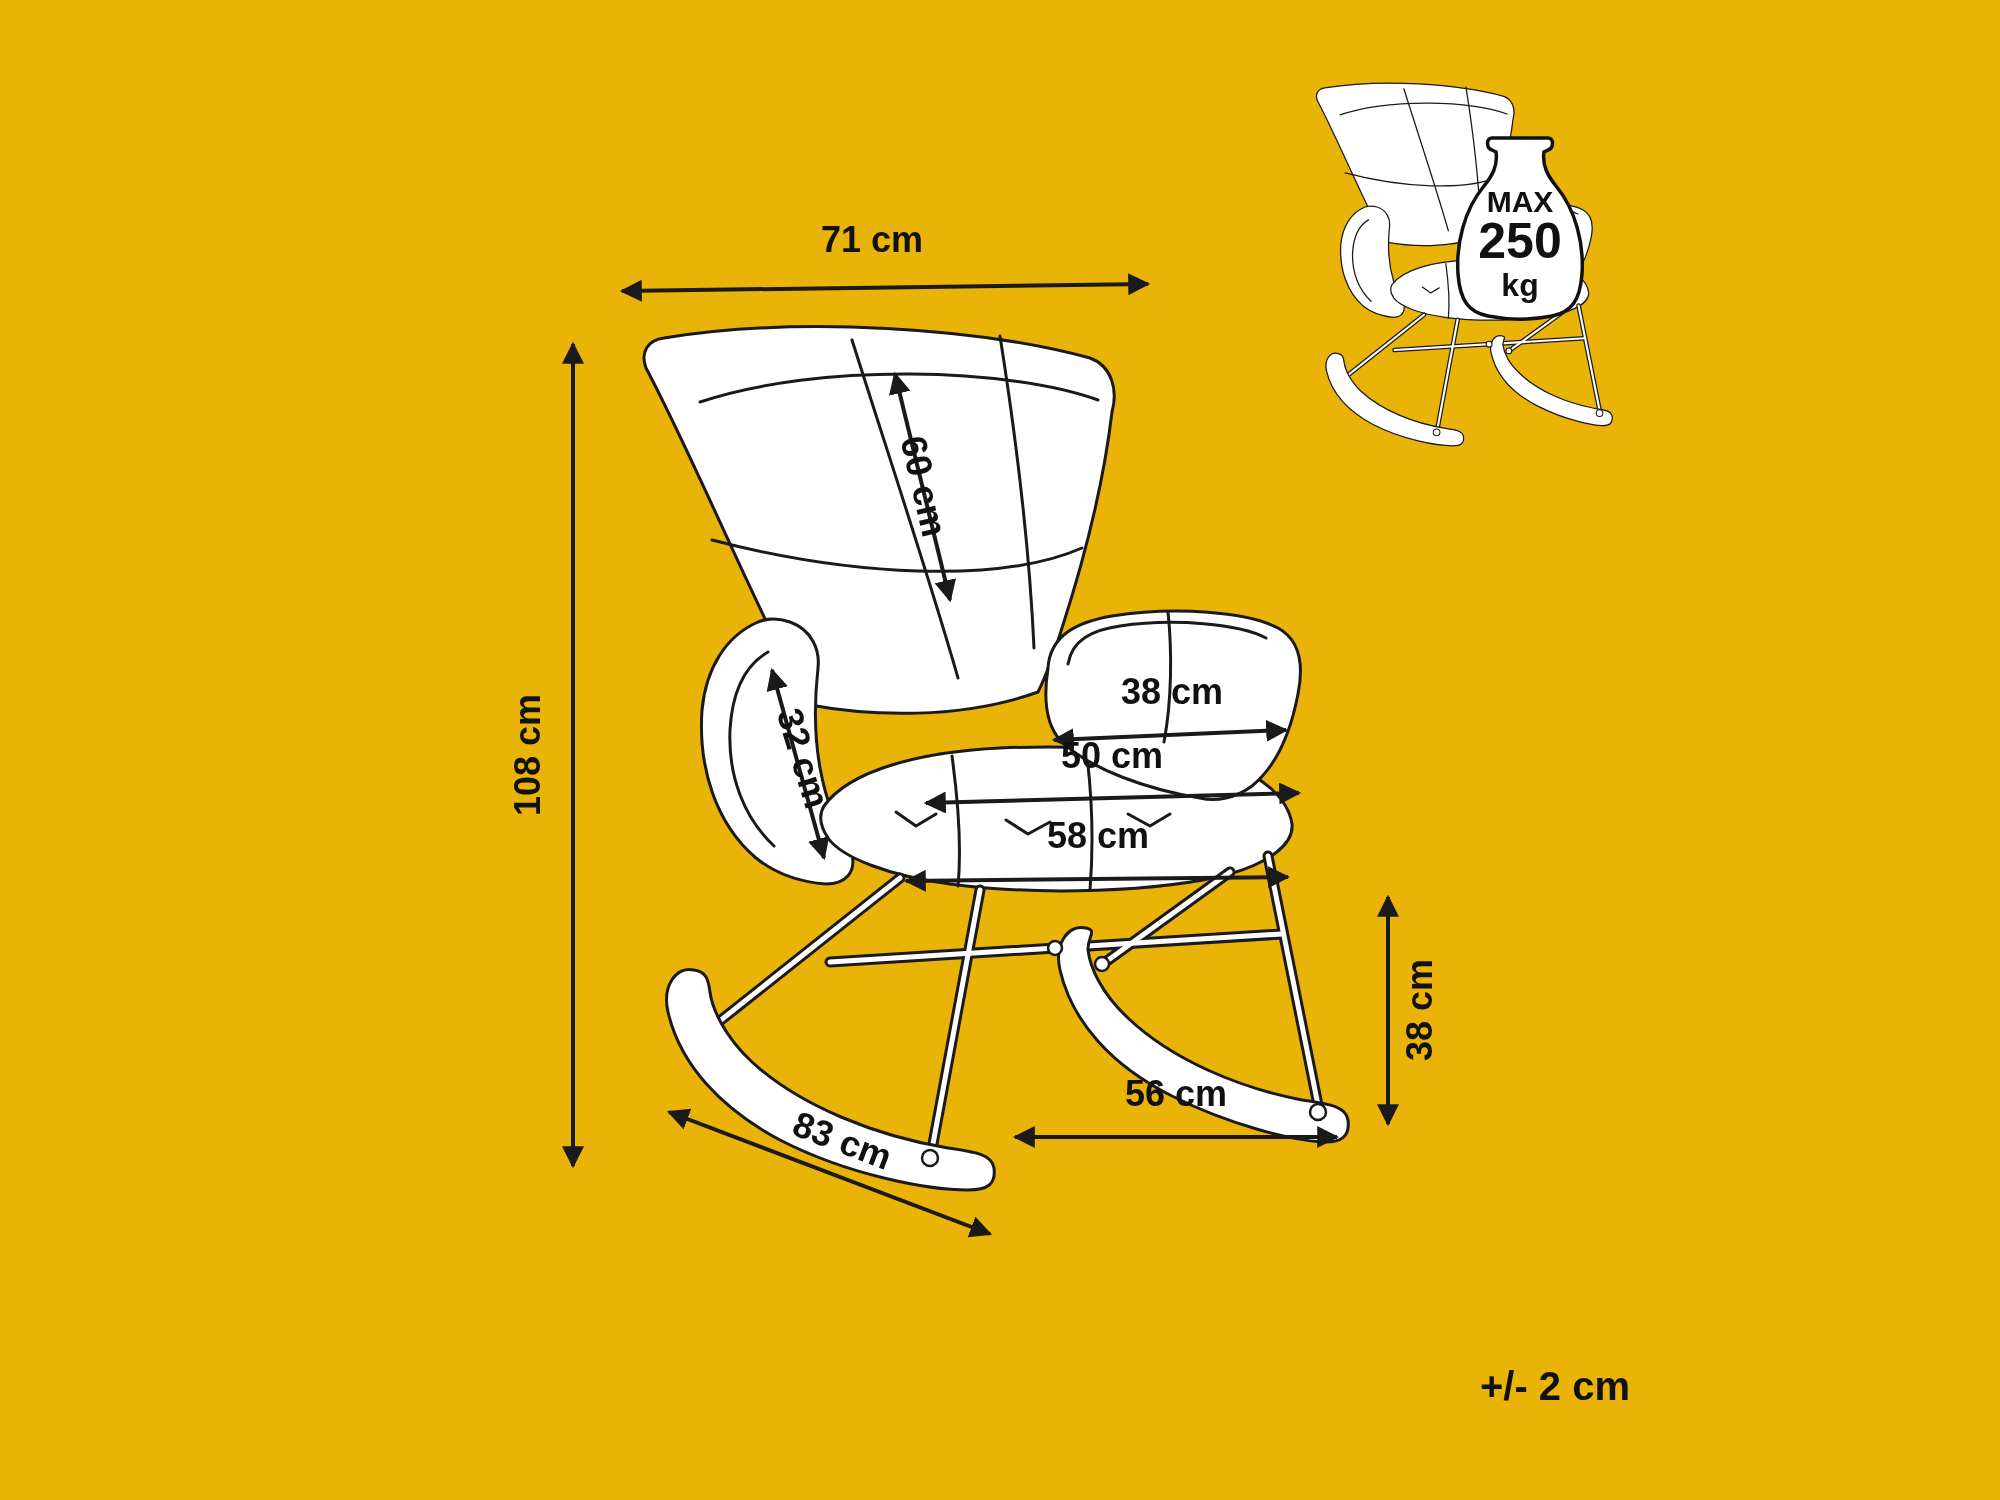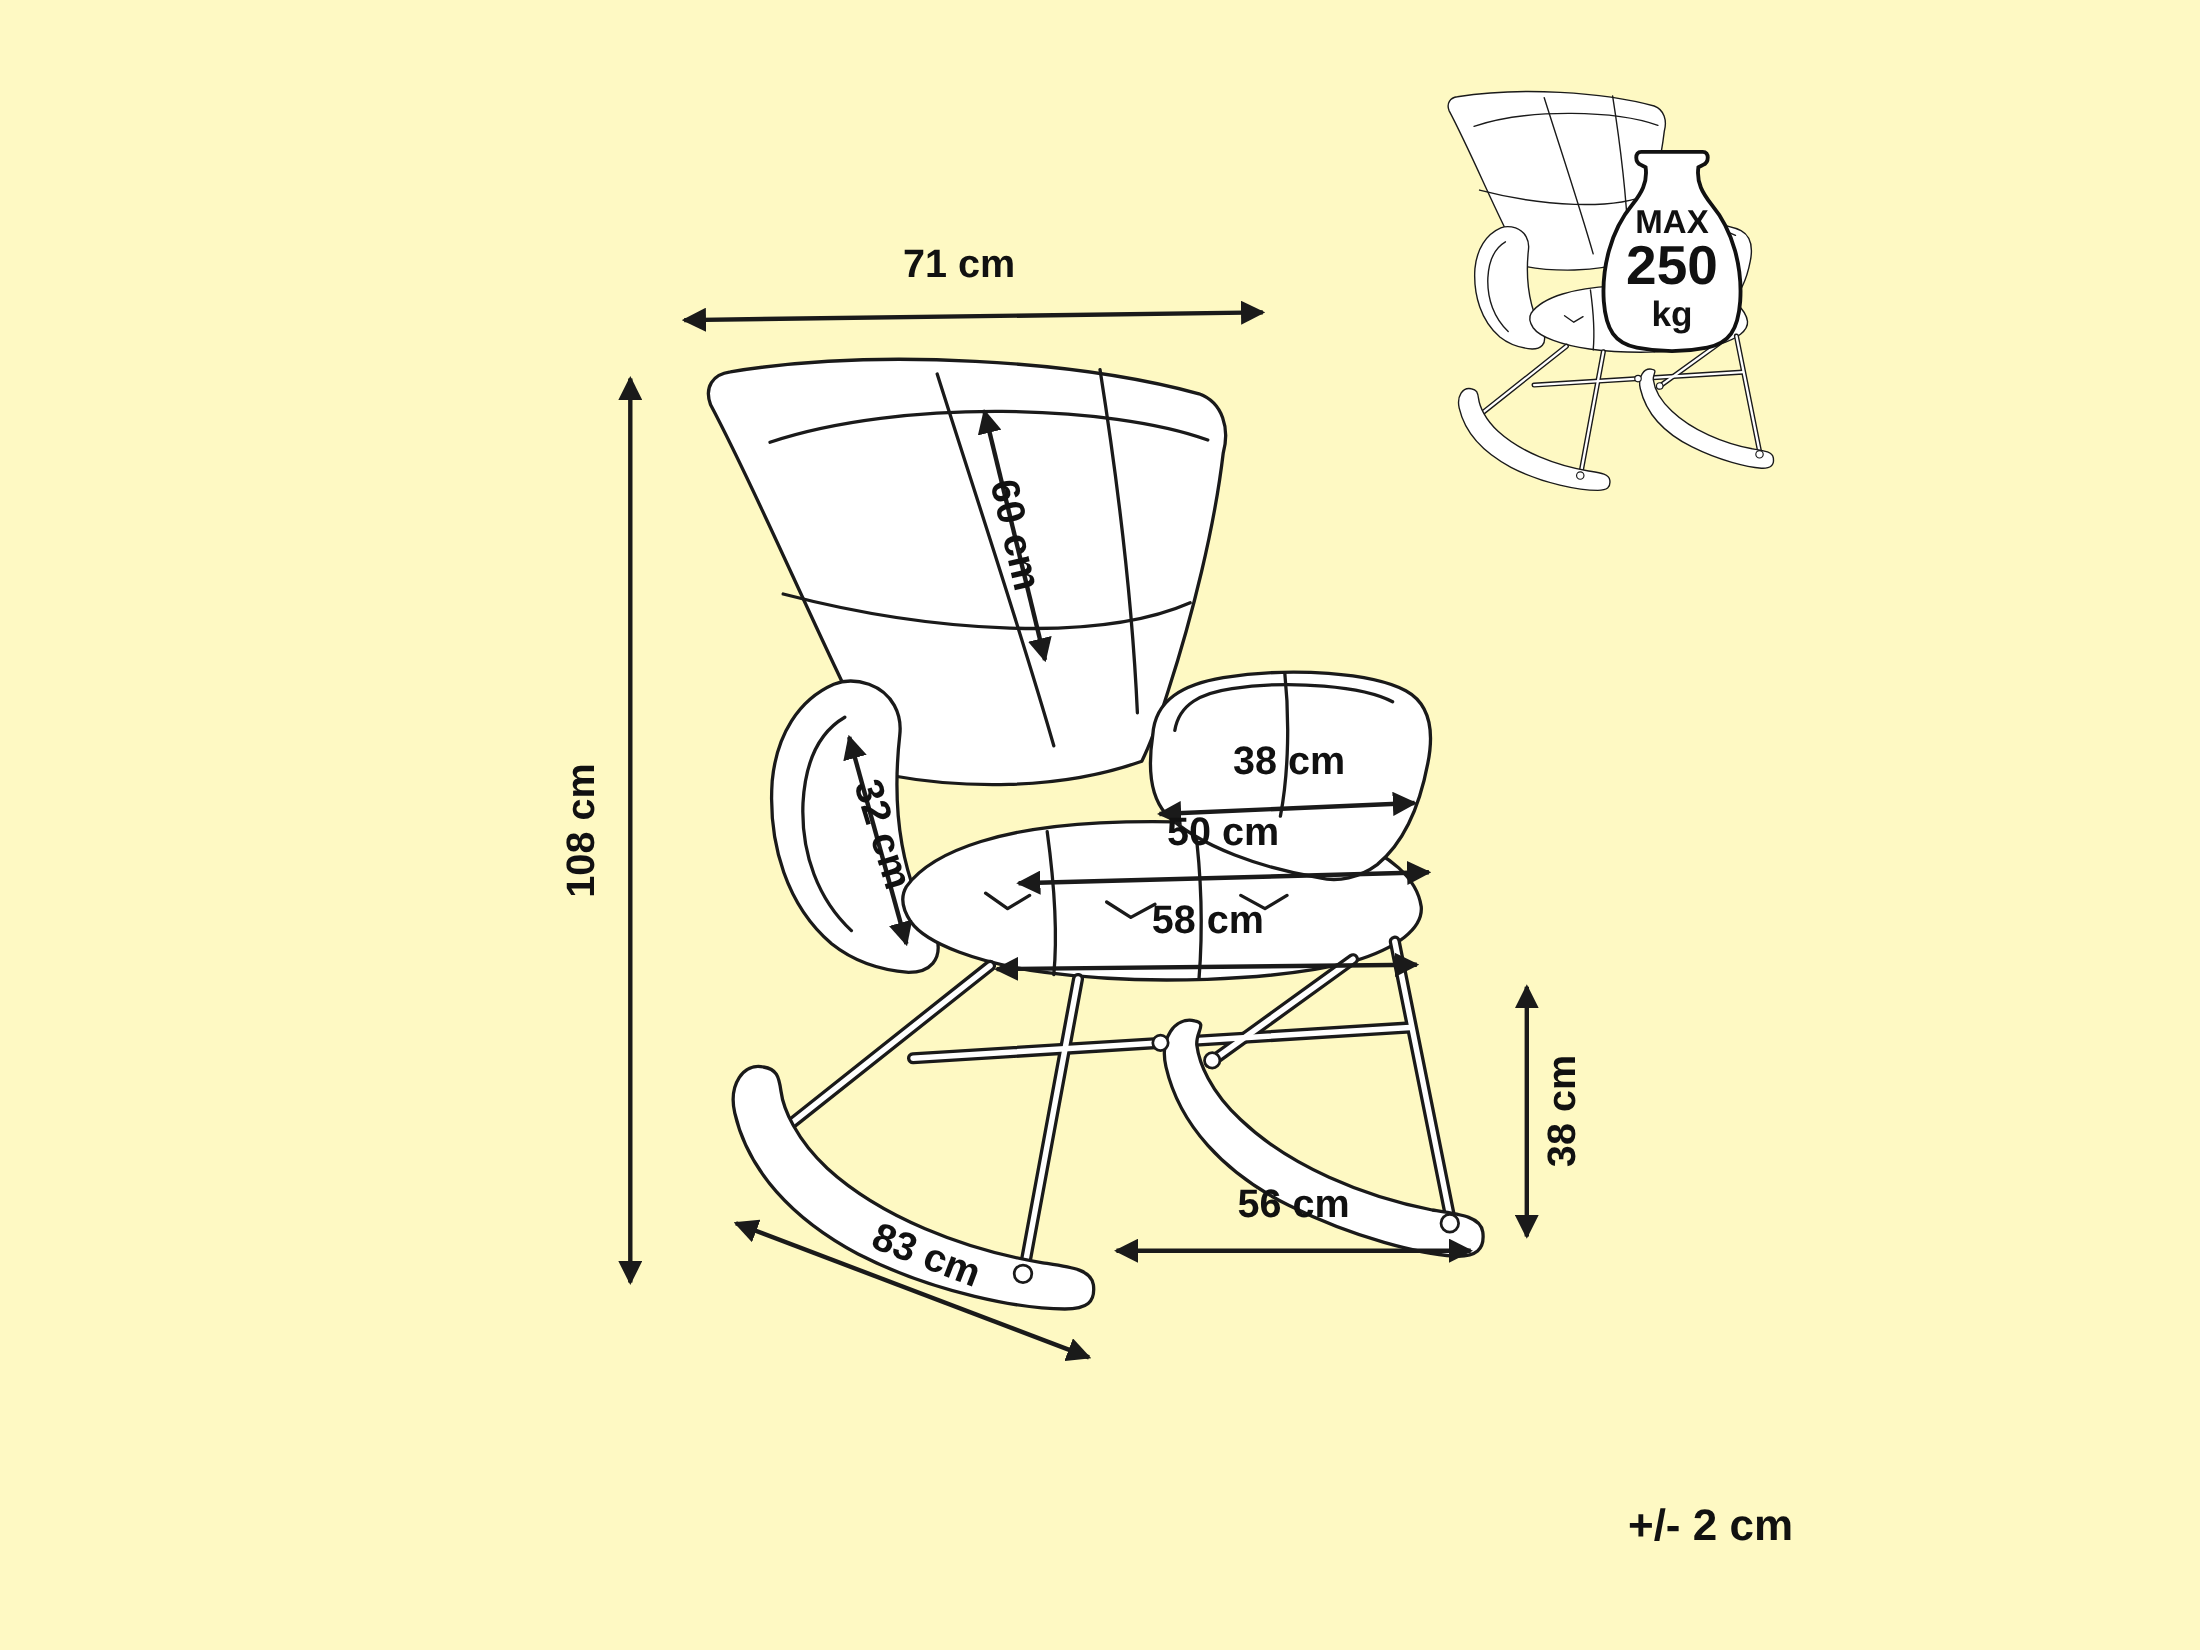--- a/index.html
+++ b/index.html
@@ -1,16 +1,16 @@
 <!DOCTYPE html>
 <html><head>
 <meta charset="utf-8">
 <style>
   html,body{margin:0;padding:0;background:#fff;}
-  .canvas{width:2000px;height:1500px;background:#fef9c3;position:relative;overflow:hidden;}
+  .canvas{width:2000px;height:1500px;background:#eab308;position:relative;overflow:hidden;}
   svg{display:block;}
   .art{stroke:#1a1a1a;stroke-width:3;fill:none;stroke-linecap:round;stroke-linejoin:round;}
   .art-fill{stroke:#1a1a1a;stroke-width:3;fill:#ffffff;stroke-linejoin:round;}
   .leg-outer{stroke:#1a1a1a;stroke-width:11;stroke-linecap:round;}
   .leg-inner{stroke:#ffffff;stroke-width:5;stroke-linecap:round;}
   .bolt{fill:#ffffff;stroke:#1a1a1a;stroke-width:2.5;}
   .dim-line{stroke:#1a1a1a;stroke-width:4;fill:none;}
   .dim-label{font:700 36px "Liberation Sans", sans-serif;fill:#111111;}
   .tol-label{font:700 40px "Liberation Sans", sans-serif;fill:#111111;}
   .vase{fill:#ffffff;stroke:#111111;stroke-width:3.5;}

